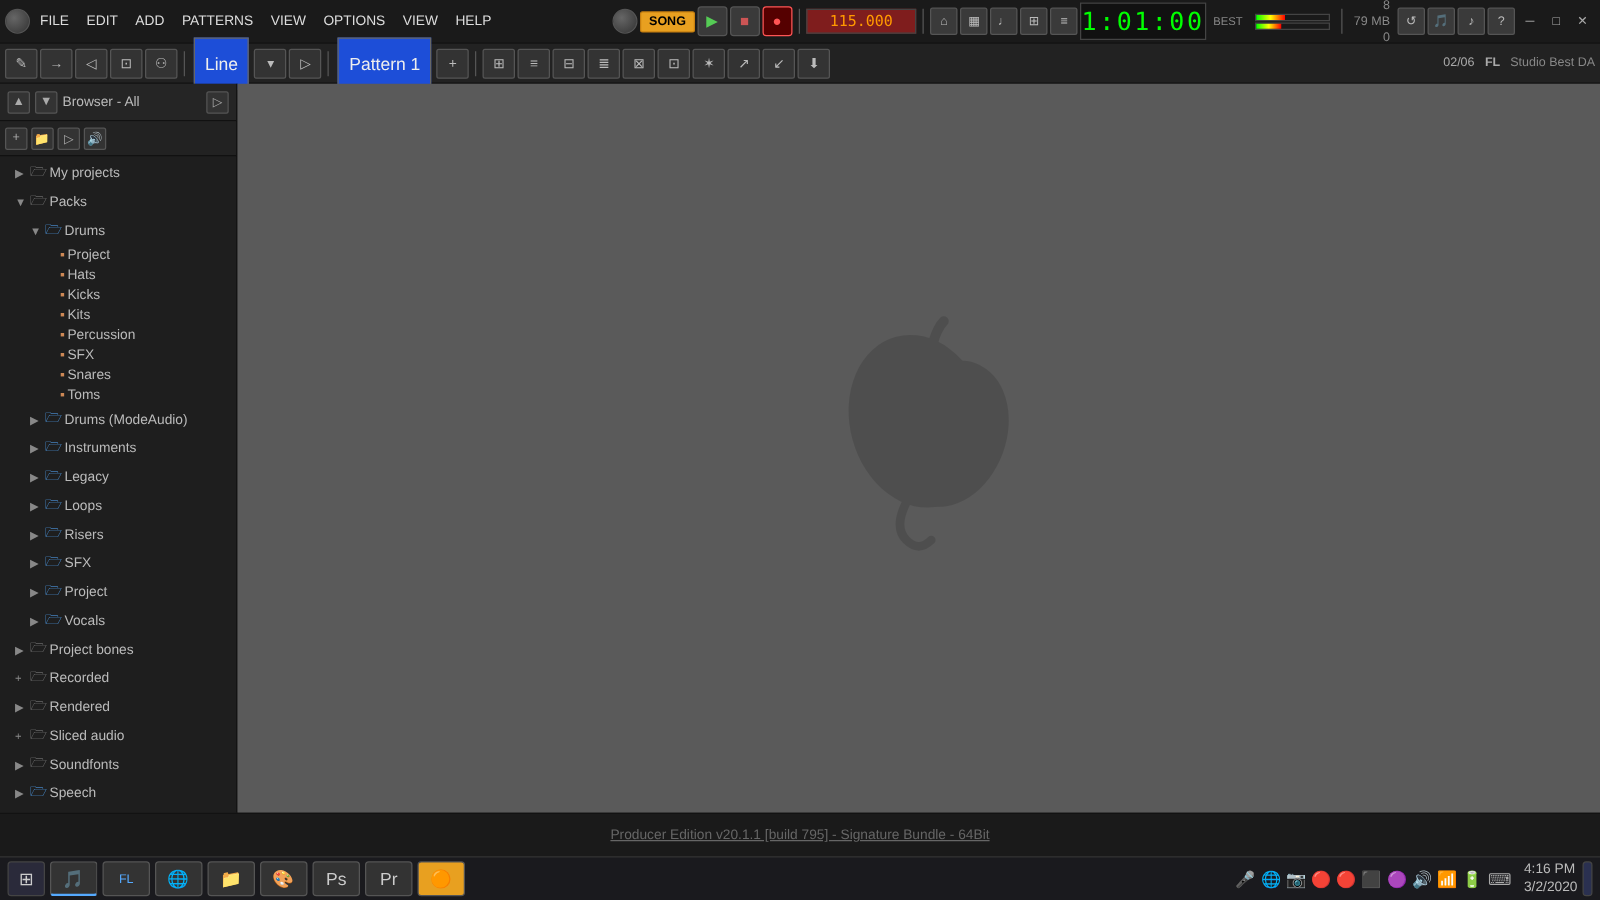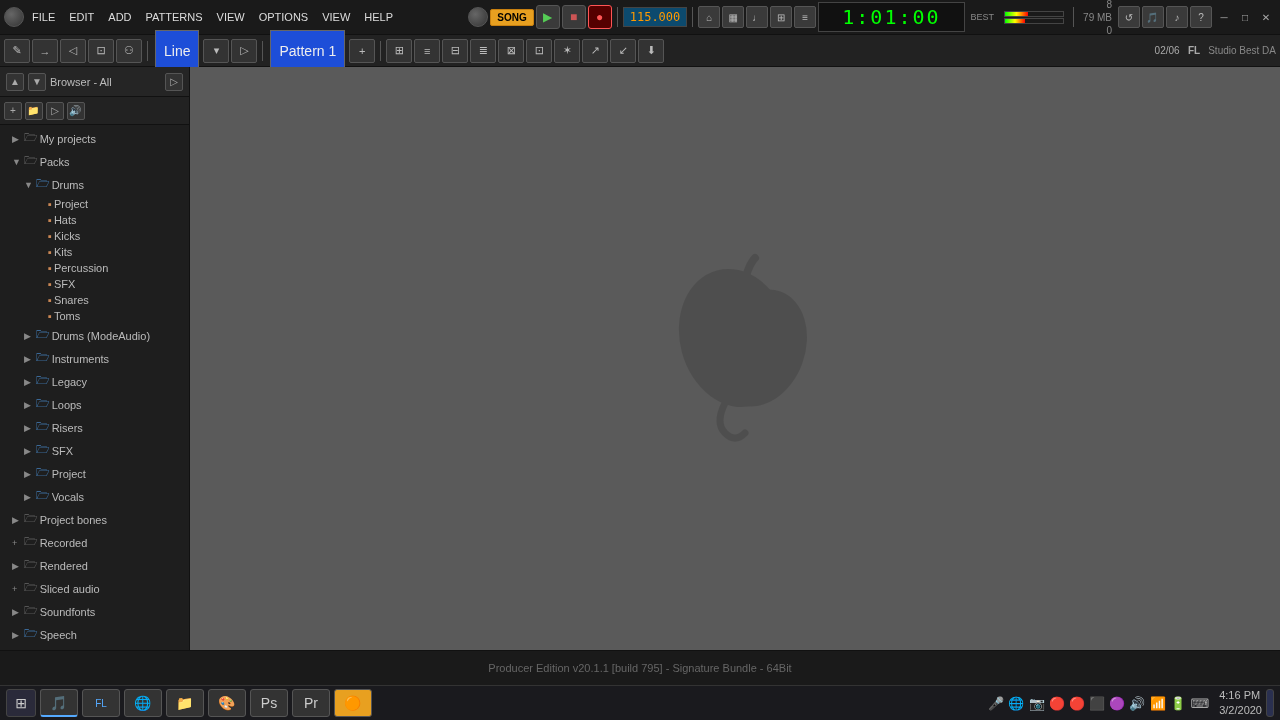--- a/index.html
+++ b/index.html
@@ -66,34 +66,34 @@
       color: #000;
       font-weight: bold;
       font-size: 10px;
       padding: 2px 6px;
       border-radius: 2px;
       border: 1px solid #c88010;
       cursor: pointer;
     }
 
     .bpm-display {
-      background: #0c4a6e;
+      background: #7f1d1d;
       border: 1px solid #444;
-      padding: 2px 6px;
+      padding: 2px 18px;
       font-size: 12px;
       color: #f90;
       font-family: monospace;
       min-width: 55px;
       text-align: right;
     }
 
     .time-display {
       background: #111;
       border: 1px solid #444;
-      padding: 2px 23px;
+      padding: 2px 0;
       font-size: 20px;
       color: #0f0;
       font-family: monospace;
       letter-spacing: 2px;
     }
 
     .toolbar-sep {
       width: 1px;
       height: 20px;
       background: #555;
@@ -230,20 +230,21 @@
     
     #statusbar {
       height: 35px;
       background: #1a1a1a;
       display: flex;
       align-items: center;
       justify-content: center;
       border-top: 1px solid #111;
       color: #666;
       font-size: 11px;
+      text-decoration: underline;
     }
 
     
     #taskbar {
       height: 35px;
       background: #1a1a1e;
       display: flex;
       align-items: center;
       padding: 0 6px;
       gap: 4px;

